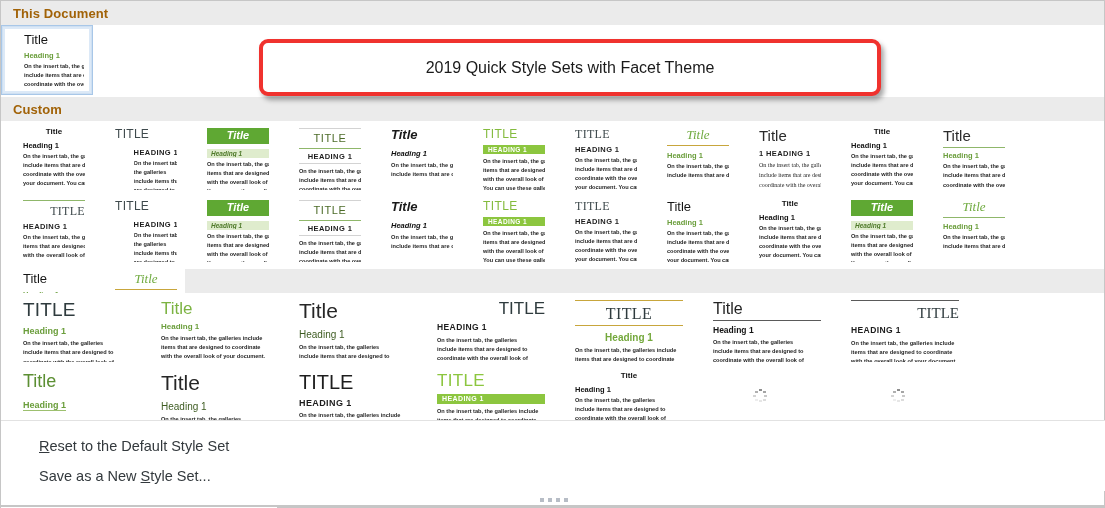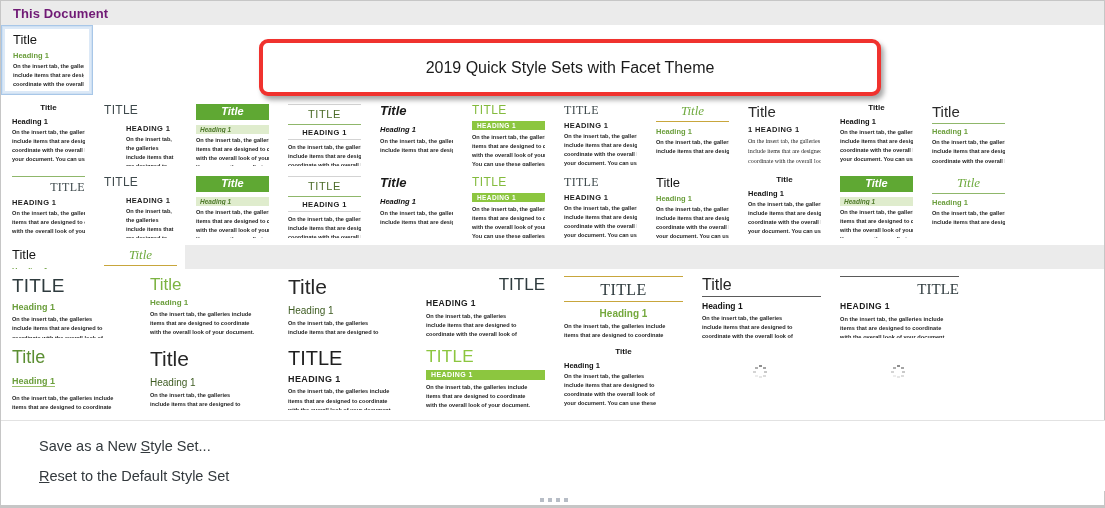--- a/index.html
+++ b/index.html
@@ -20,21 +20,21 @@
   .section-header {
     height: 24px;
     background: #ebebeb;
     display: flex;
     align-items: center;
     padding-left: 12px;
   }
   .section-header-label {
     font-size: 13px;
     font-weight: bold;
-    color: #701a75;
+    color: #a16207;
     letter-spacing: .1px;
   }
 
   
   .thumb-grid {
     display: flex;
     flex-wrap: wrap;
     align-content: flex-start;
     background: #ffffff;
     padding: 0;
@@ -48,21 +48,21 @@
   .thumb.selected {
     border: 1px solid #a8c7e8;
     background: #dce9f7;
     box-shadow: inset 0 0 0 1px #cfe0f2;
   }
   .thumb-inner {
     position: absolute;
     inset: 2px;
     background: #ffffff;
     overflow: hidden;
-    padding: 4px 5px 0 8px;
+    padding: 4px 5px 0 19px;
   }
   .thumb.selected .thumb-inner { inset: 3px; }
 
   
   .mt { 
     display: block;
     white-space: nowrap;
     overflow: hidden;
     line-height: 1.08;
   }
@@ -211,20 +211,23 @@
           <div class="mb ">
             <span>On the insert tab, the galleries</span>
             <span>include items that are designed to</span>
             <span>coordinate with the overall look of</span>
             <span>your document. You can use these</span>
           </div>
         </div>
       </div>
     </div>
 
+  <div class="section-header">
+    <span class="section-header-label">Custom</span>
+  </div>
   <div class="thumb-grid" id="grid-custom" style="height: 148px;">
       <div class="thumb" title="custom-style-1" style="width: 92px; height: 72px;">
         <div class="thumb-inner">
           <div class="mt t-small-b">Title</div>
           <div class="sp5"></div>
           <div class="mh h-dark">Heading 1</div>
           <div class="sp2"></div>
           <div class="mb ">
             <span>On the insert tab, the galleries</span>
             <span>include items that are designed to</span>
@@ -800,24 +803,24 @@
         <div class="thumb-inner"></div>
       </div>
     </div>
 
   <div id="callout">
     <span id="callout-text">2019 Quick Style Sets with Facet Theme</span>
   </div>
 
   <div id="commands">
       <div class="command-item">
+        <span><u>R</u>eset to the Default Style Set</span>
+      </div>
+      <div class="command-item">
         <span>Save as a New <u>S</u>tyle Set...</span>
-      </div>
-      <div class="command-item">
-        <span><u>R</u>eset to the Default Style Set</span>
       </div>
     </div>
 
   <div id="resize-grip">
       <i></i>
       <i></i>
       <i></i>
       <i></i>
     </div>
   <div id="bottom-edge"></div>

